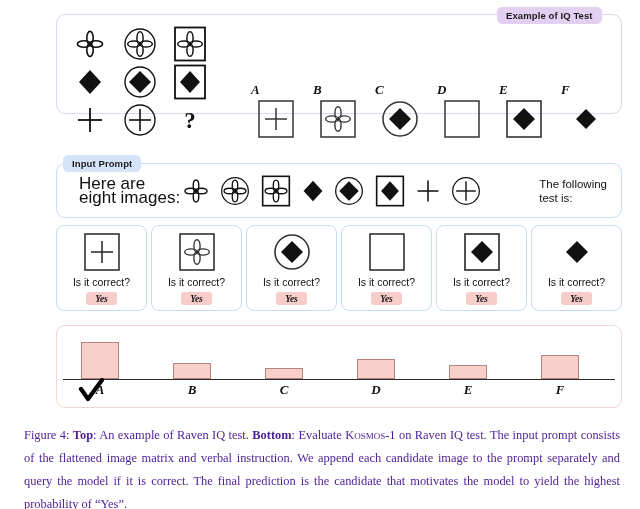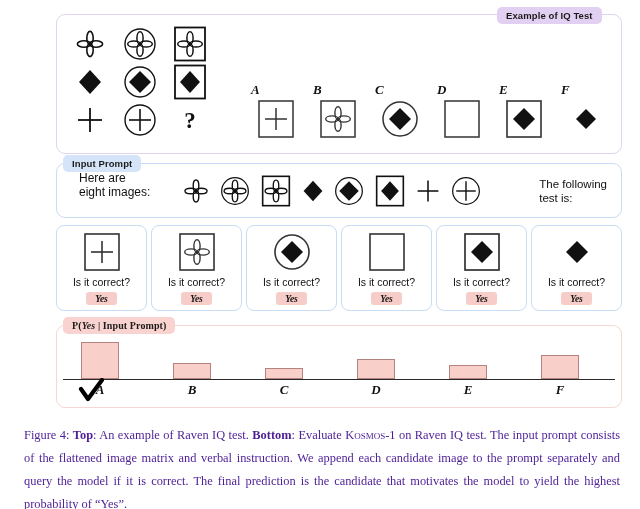--- a/index.html
+++ b/index.html
@@ -27,21 +27,21 @@
     font-weight:bold;
     letter-spacing:.1px;
     padding:3px 9px 3px 9px;
     white-space:nowrap;
     line-height:11px;
     color:#1b1b1b;
   }
 
   
   #top-panel{
-    left:56px;top:14px;width:566px;height:140px;
+    left:56px;top:14px;width:566px;height:100px;
     border:1.3px solid #e2d3ef;
     padding-left:32px;
   }
   #badge-iq{
     left:440px;top:-8px;
     background:#e2d0f2;
   }
 
   
   #matrix{
@@ -78,22 +78,22 @@
   
   #prompt-panel{
     left:56px;top:163px;width:566px;height:55px;
     border:1.3px solid #c9dcf5;
   }
   #badge-prompt{
     left:6px;top:-9px;
     background:#d5e4f8;
   }
   #prompt-left{
-    position:absolute;left:22px;top:7px;
-    font-size:12px;line-height:14px;
+    position:absolute;left:22px;top:13px;
+    font-size:17px;line-height:14px;
   }
   #prompt-images{
     position:absolute;left:125px;top:8px;
     width:300px;height:42px;
     display:flex;align-items:center;justify-content:space-between;
   }
   #prompt-right{
     position:absolute;right:14px;top:13px;
     font-size:11.5px;line-height:14px;text-align:left;
   }
@@ -477,25 +477,20 @@
       <svg width="36" height="40" viewBox="0 0 36 40">
         <polygon points="18,9 29,20 18,31 7,20" fill="#111"></polygon>
       </svg>
     </span>
     <span class="card-q">Is it correct?</span>
     <span class="card-yes">Yes</span>
   </div>
 </div>
 
 <div class="panel" id="chart-panel">
-  <div class="panel-badge" id="badge-prob">
-    <span>P(</span><i>Yes</i>
-    <span>|</span>
-    <span>Input Prompt</span><span>)</span>
-  </div>
 
   <div id="plot">
     <div class="bar" style="left: 18px; height: 36.8px; background: rgb(249, 207, 202); border-color: rgb(181, 131, 127);"></div>
     <div class="bar" style="left: 110px; height: 16px; background: rgb(249, 207, 202); border-color: rgb(181, 131, 127);"></div>
     <div class="bar" style="left: 202px; height: 10.8px; background: rgb(249, 207, 202); border-color: rgb(181, 131, 127);"></div>
     <div class="bar" style="left: 294px; height: 20px; background: rgb(249, 207, 202); border-color: rgb(181, 131, 127);"></div>
     <div class="bar" style="left: 386px; height: 14px; background: rgb(249, 207, 202); border-color: rgb(181, 131, 127);"></div>
     <div class="bar" style="left: 478px; height: 23.2px; background: rgb(249, 207, 202); border-color: rgb(181, 131, 127);"></div>
     <div id="axis"></div>
   </div>

